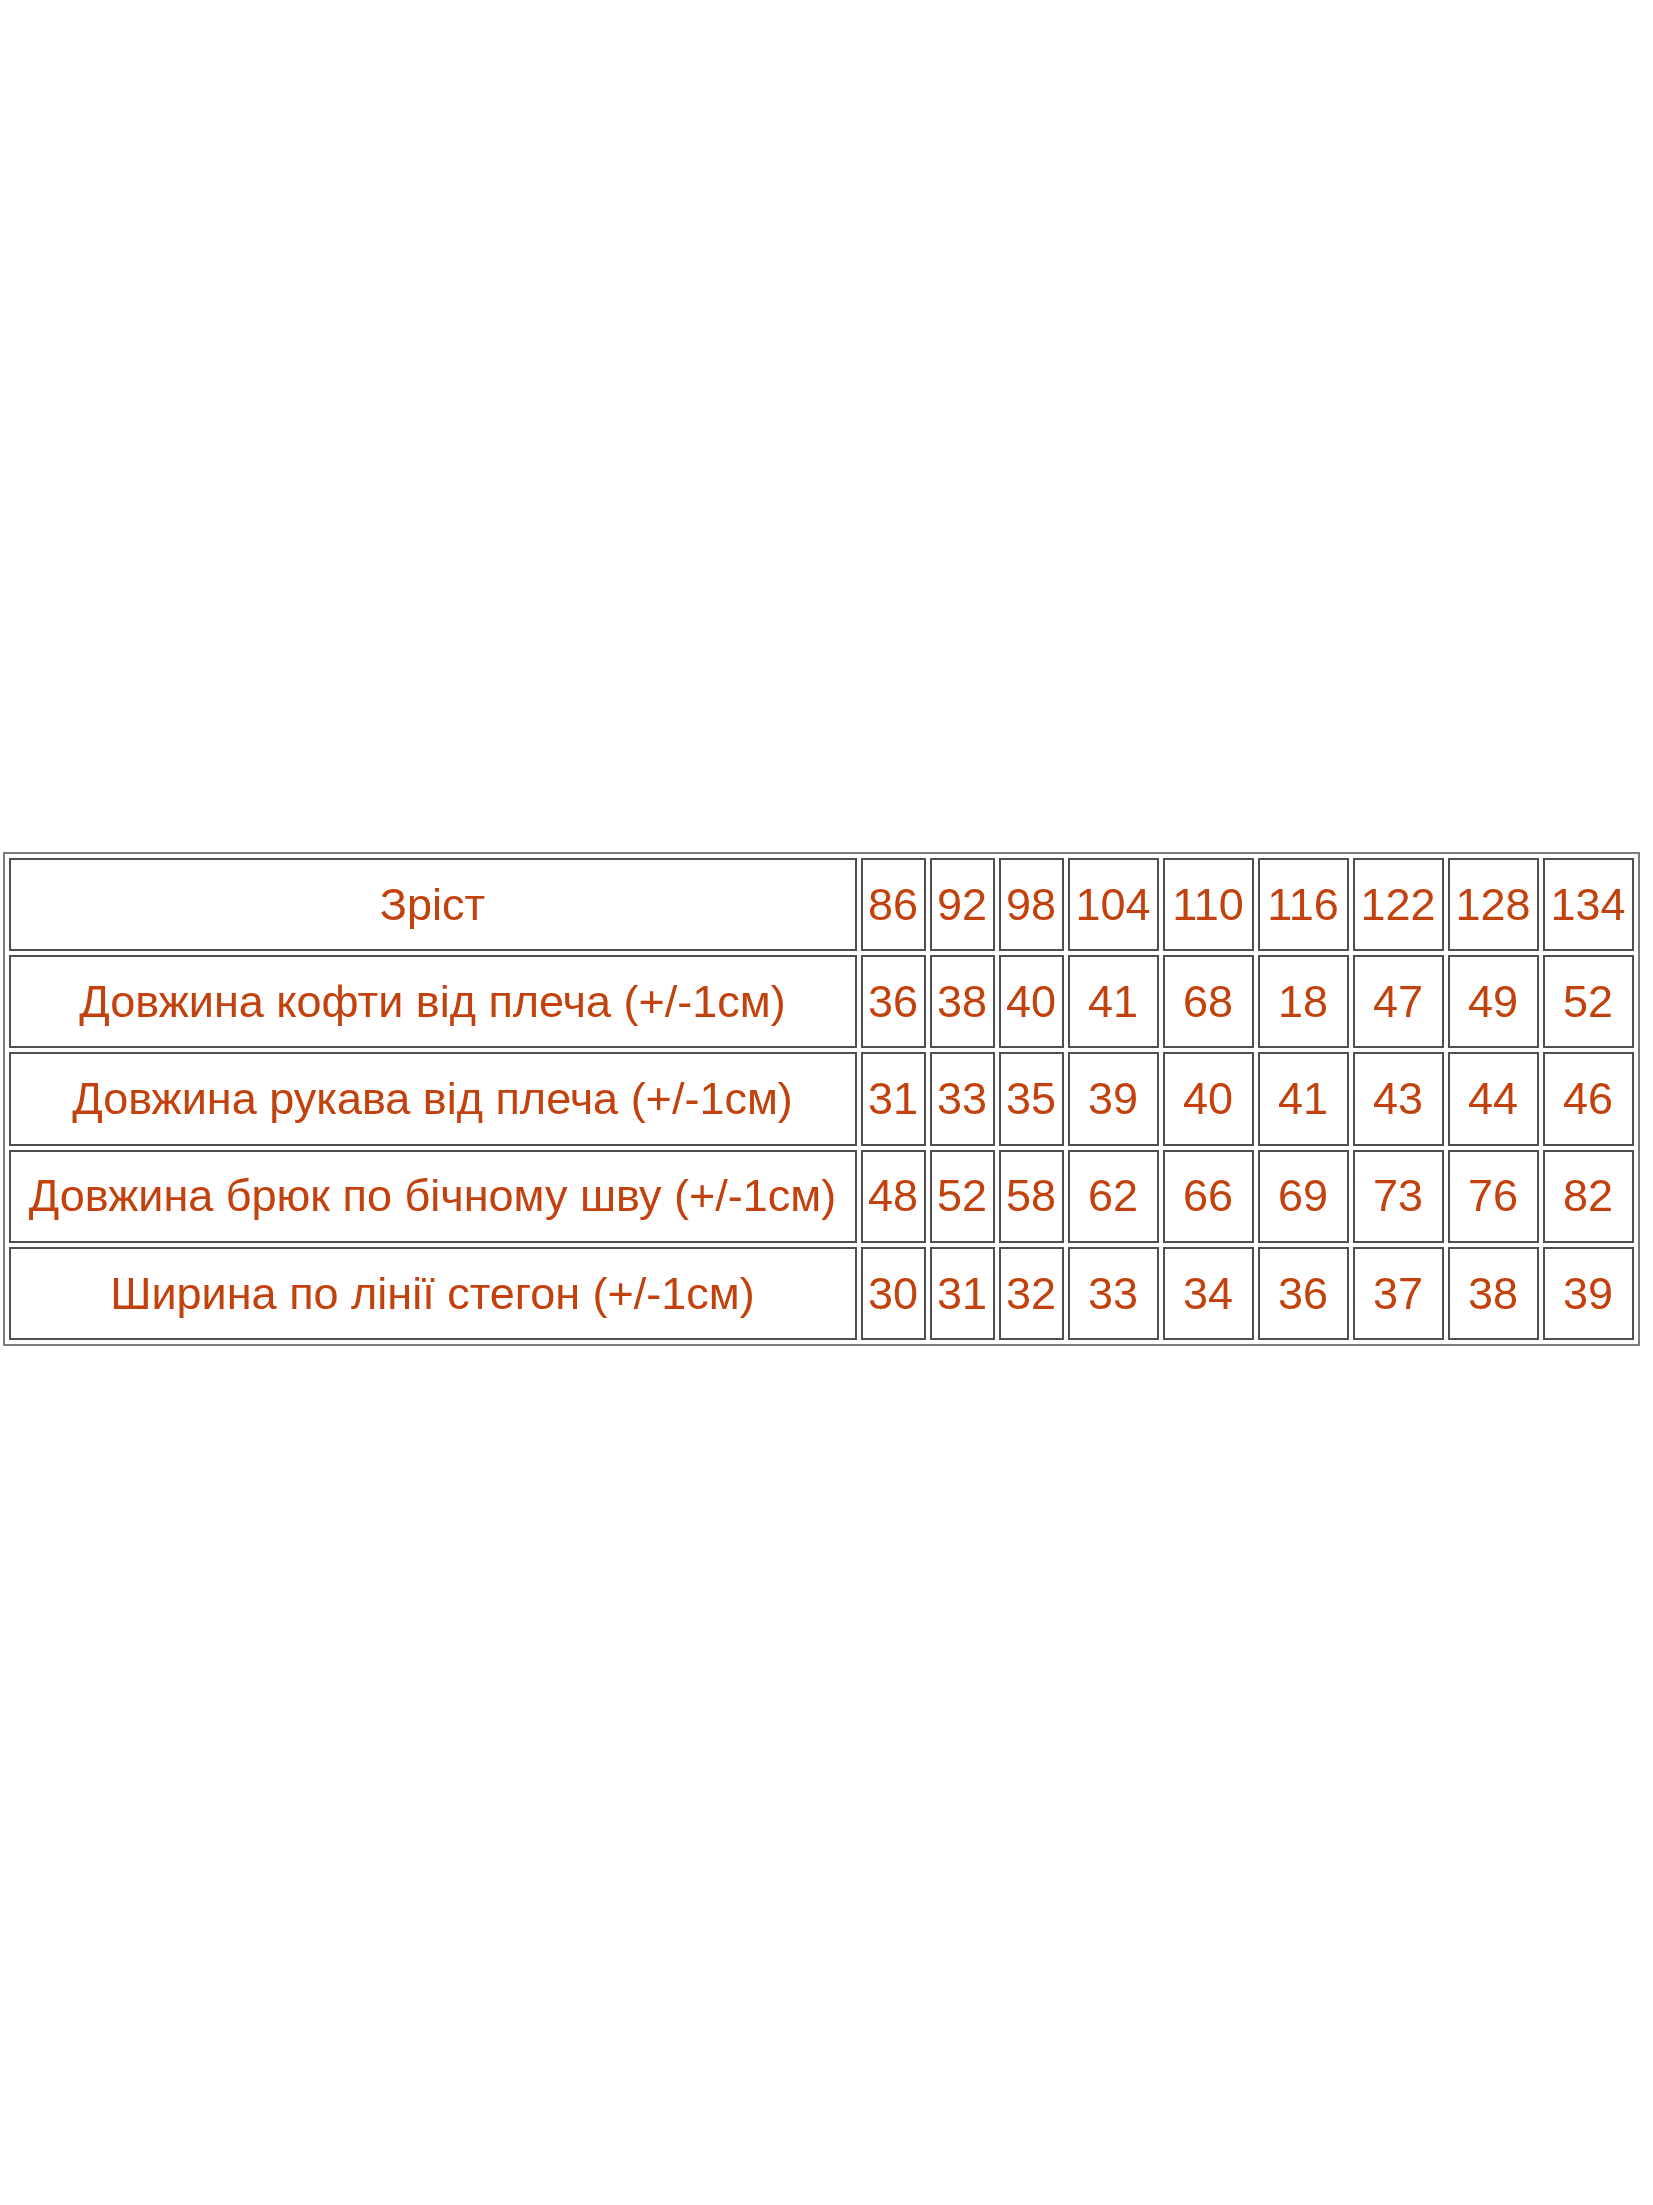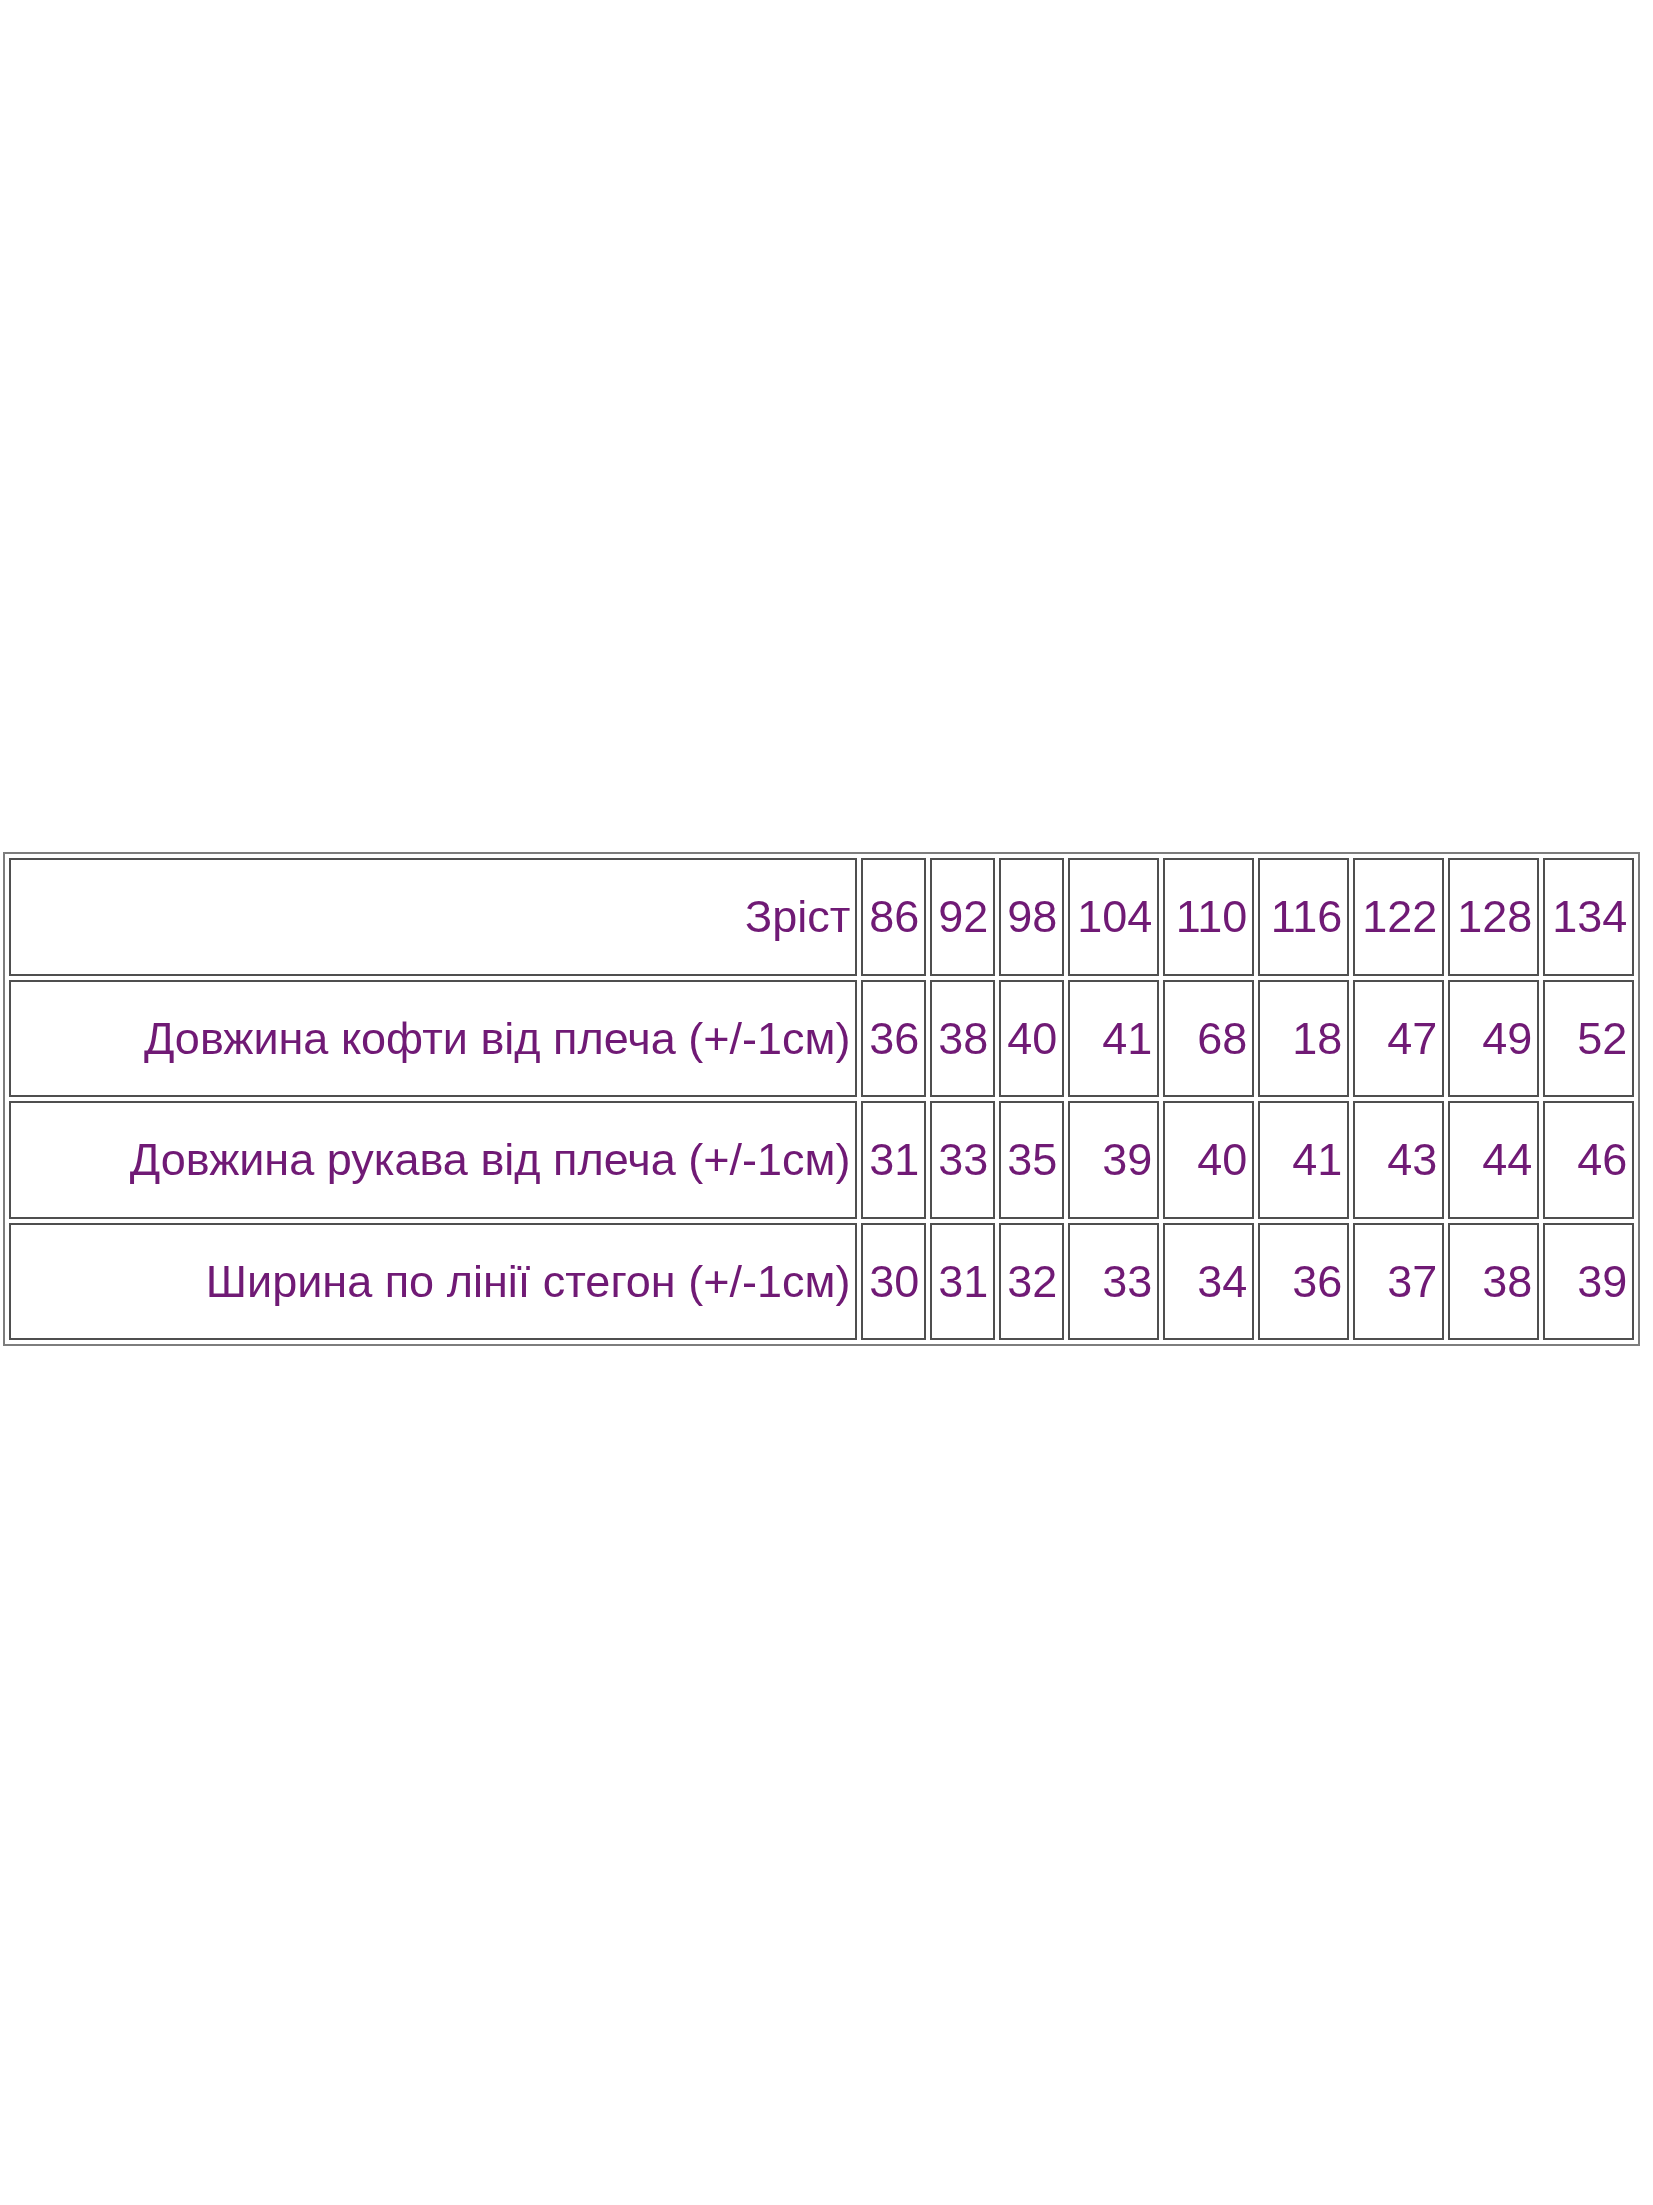--- a/index.html
+++ b/index.html
@@ -25,25 +25,25 @@
     border-spacing: 4.1px;
     table-layout: fixed;
   }
   table.size-table tr {
     height: 77px;
   }
   table.size-table td {
     border: 2.5px solid #4f4f4f;
     box-sizing: border-box;
     background: #ffffff;
-    color: #701a75;
+    color: #c2410c;
     font-size: 45px;
     line-height: 1.1;
     padding: 0 4.1px;
-    text-align: right;
+    text-align: center;
     vertical-align: middle;
     white-space: pre;
     overflow: hidden;
   }
   col.c-narrow { width: 65px; }
   col.c-wide   { width: 91px; }
 </style>
 </head>
 <body>
 
@@ -91,20 +91,32 @@
       <td>33</td>
       <td>35</td>
       <td>39</td>
       <td>40</td>
       <td>41</td>
       <td>43</td>
       <td>44</td>
       <td>46</td>
     </tr>
     <tr>
+      <td>Довжина брюк по бічному шву (+/-1см)</td>
+      <td>48</td>
+      <td>52</td>
+      <td>58</td>
+      <td>62</td>
+      <td>66</td>
+      <td>69</td>
+      <td>73</td>
+      <td>76</td>
+      <td>82</td>
+    </tr>
+    <tr>
       <td>Ширина по лінії стегон (+/-1см)</td>
       <td>30</td>
       <td>31</td>
       <td>32</td>
       <td>33</td>
       <td>34</td>
       <td>36</td>
       <td>37</td>
       <td>38</td>
       <td>39</td>

